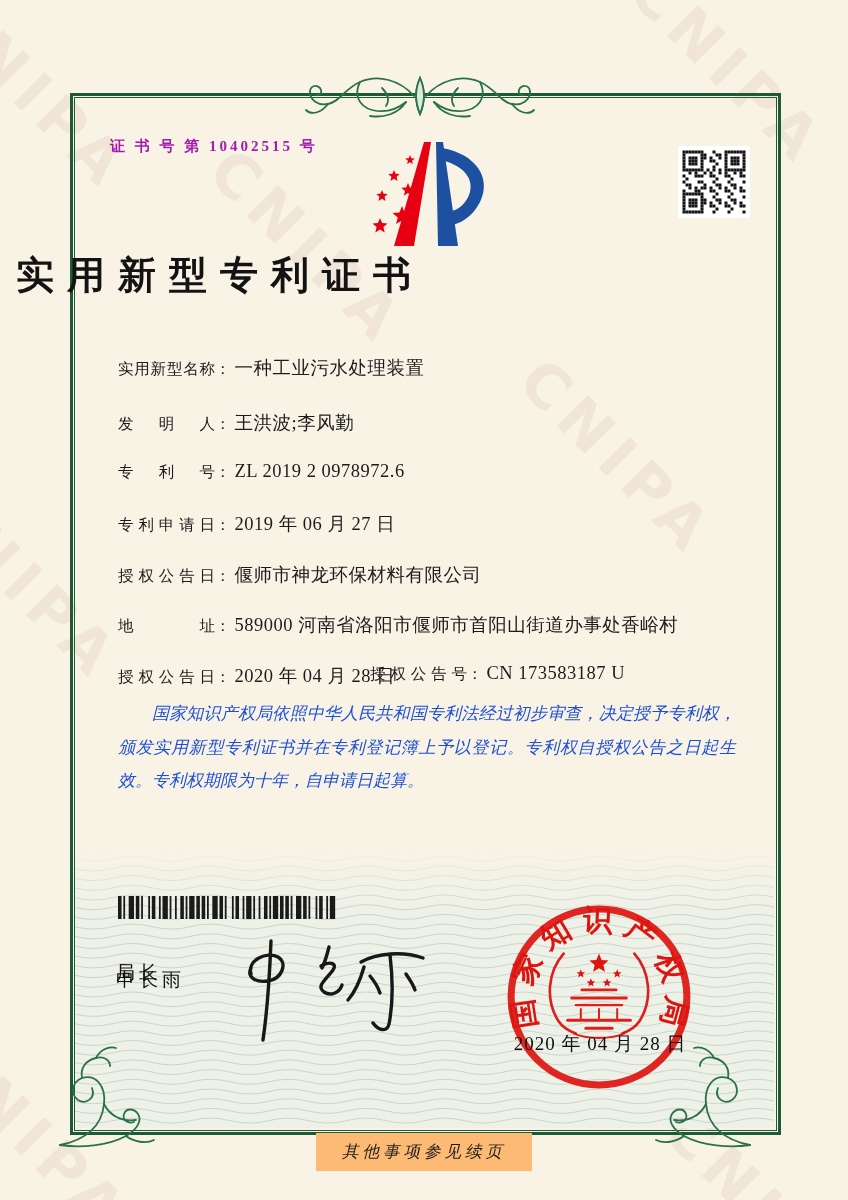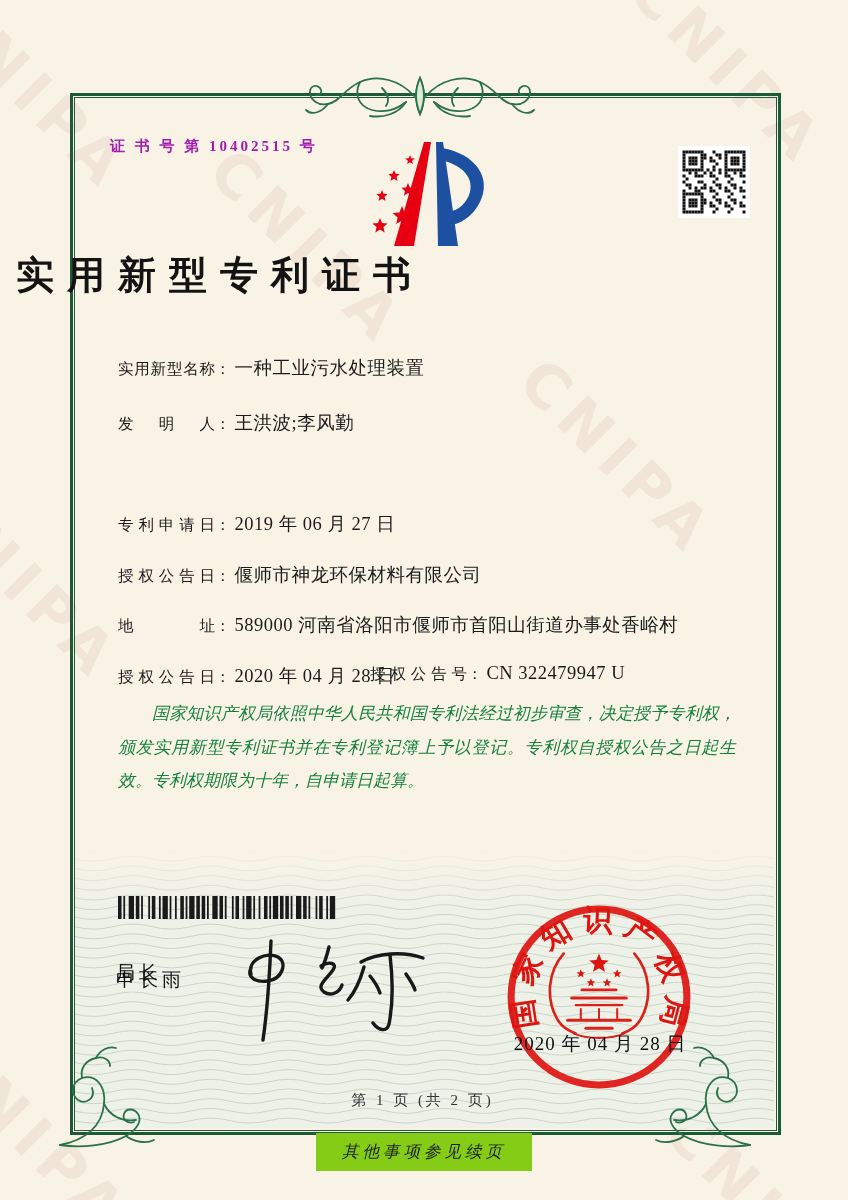--- a/index.html
+++ b/index.html
@@ -31,36 +31,36 @@
   .title{position:absolute;left:16px;right:0;top:250px;text-align:left;
       font-size:38px;font-weight:bold;letter-spacing:13px;color:#131313;}
 
   .row{position:absolute;left:118px;font-size:18.5px;color:#1b1b1b;white-space:nowrap;}
   .flabel{display:inline-block;width:97px;font-size:15.5px;text-align:justify;text-align-last:justify;vertical-align:baseline;}
   .fcolon{font-size:15.5px;}
   .fvalue{margin-left:4px;letter-spacing:.5px;}
   .grant2{position:absolute;left:252px;top:0;white-space:nowrap;}
 
   .paras{position:absolute;left:118px;top:697px;width:618px;font-size:17px;line-height:33.5px;
-      color:#15803d;font-style:italic;text-align:justify;}
+      color:#1d4ed8;font-style:italic;text-align:justify;}
   .paras p{margin:0;text-indent:2em;}
 
   .barcode{position:absolute;left:118px;top:896px;}
 
   .signer{position:absolute;left:116px;font-size:19px;letter-spacing:4px;color:#111;}
   .signature{position:absolute;left:225px;top:936px;}
 
   .seal{position:absolute;left:503px;top:901px;z-index:5;}
   .sealdate{position:absolute;left:504px;top:1031px;width:192px;text-align:center;
       font-size:19px;letter-spacing:1px;color:#101010;z-index:6;}
 
   .pagefoot{position:absolute;left:70px;width:705px;top:1091px;text-align:center;
       font-size:15px;letter-spacing:3px;color:#333;}
   .note{position:absolute;left:50%;top:1133px;transform:translateX(-50%);
-      background:#84cc16;padding:8px 26px;font-size:16.5px;font-style:italic;
+      background:#fdba74;padding:8px 26px;font-size:16.5px;font-style:italic;
       letter-spacing:4px;color:#1d1d1d;z-index:6;white-space:nowrap;}
 </style>
 </head>
 <body>
 
 <div class="page">
 
   <span class="wm" style="left:-30px;top:-20px">CNIPA</span>
   <span class="wm" style="left:665px;top:-45px">CNIPA</span>
   <span class="wm" style="left:245px;top:135px">CNIPA</span>
@@ -353,34 +353,37 @@
     </div>
 
     <div class="title">实用新型专利证书</div>
 
     <div class="row" style="top:355px">
       <span class="flabel">实用新型名称</span><span class="fcolon">：</span><span class="fvalue">一种工业污水处理装置</span>
     </div>
     <div class="row" style="top:410px">
       <span class="flabel">发明人</span><span class="fcolon">：</span><span class="fvalue">王洪波;李风勤</span>
     </div>
+    <div class="row" style="top:461px">
+      <span class="flabel">专利号</span><span class="fcolon">：</span><span class="fvalue">ZL 2019 2 0978972.6</span>
+    </div>
     <div class="row" style="top:511px">
       <span class="flabel">专利申请日</span><span class="fcolon">：</span><span class="fvalue">2019 年 06 月 27 日</span>
     </div>
     <div class="row" style="top:562px">
       <span class="flabel">授权公告日</span><span class="fcolon">：</span><span class="fvalue">偃师市神龙环保材料有限公司</span>
     </div>
     <div class="row" style="top:612px">
       <span class="flabel">地址</span><span class="fcolon">：</span><span class="fvalue">589000 河南省洛阳市偃师市首阳山街道办事处香峪村</span>
     </div>
 
     <div class="row" style="top:663px">
       <span class="flabel">授权公告日</span><span class="fcolon">：</span><span class="fvalue">2020 年 04 月 28 日</span>
       <span class="grant2">
-        <span class="flabel">授权公告号</span><span class="fcolon">：</span><span class="fvalue">CN 322479947 U</span>
+        <span class="flabel">授权公告号</span><span class="fcolon">：</span><span class="fvalue">CN 173583187 U</span>
       </span>
     </div>
 
     <div class="paras">
       <p>国家知识产权局依照中华人民共和国专利法经过初步审查，决定授予专利权，颁发实用新型专利证书并在专利登记簿上予以登记。专利权自授权公告之日起生效。专利权期限为十年，自申请日起算。</p>
     </div>
 
     <svg class="barcode" id="barSvg" width="218" height="23">
         <rect x="0.00" y="0" width="3.56" height="23" fill="#1a1a1a"></rect>
         <rect x="5.34" y="0" width="1.78" height="23" fill="#1a1a1a"></rect>
@@ -460,17 +463,16 @@
       <g id="emblemStars" fill="#dd1510">
           <path d="M95.0 52.0L97.6 58.4L104.5 58.9L99.3 63.4L100.9 70.1L95.0 66.5L89.1 70.1L90.7 63.4L85.5 58.9L92.4 58.4Z"></path>
           <path d="M77.0 67.5L78.2 70.4L81.3 70.6L78.9 72.6L79.6 75.6L77.0 74.0L74.4 75.6L75.1 72.6L72.7 70.6L75.8 70.4Z"></path>
           <path d="M87.0 76.5L88.2 79.4L91.3 79.6L88.9 81.6L89.6 84.6L87.0 83.0L84.4 84.6L85.1 81.6L82.7 79.6L85.8 79.4Z"></path>
           <path d="M103.0 76.5L104.2 79.4L107.3 79.6L104.9 81.6L105.6 84.6L103.0 83.0L100.4 84.6L101.1 81.6L98.7 79.6L101.8 79.4Z"></path>
           <path d="M113.0 67.5L114.2 70.4L117.3 70.6L114.9 72.6L115.6 75.6L113.0 74.0L110.4 75.6L111.1 72.6L108.7 70.6L111.8 70.4Z"></path>
         </g>
     </svg>
     <div class="sealdate">2020 年 04 月 28 日</div>
 
-    <div class="pagefoot">第 1 页 (共 2 页)</div>
     <div class="note">其他事项参见续页</div>
 
   </div>
 </div>
 
 </body></html>

